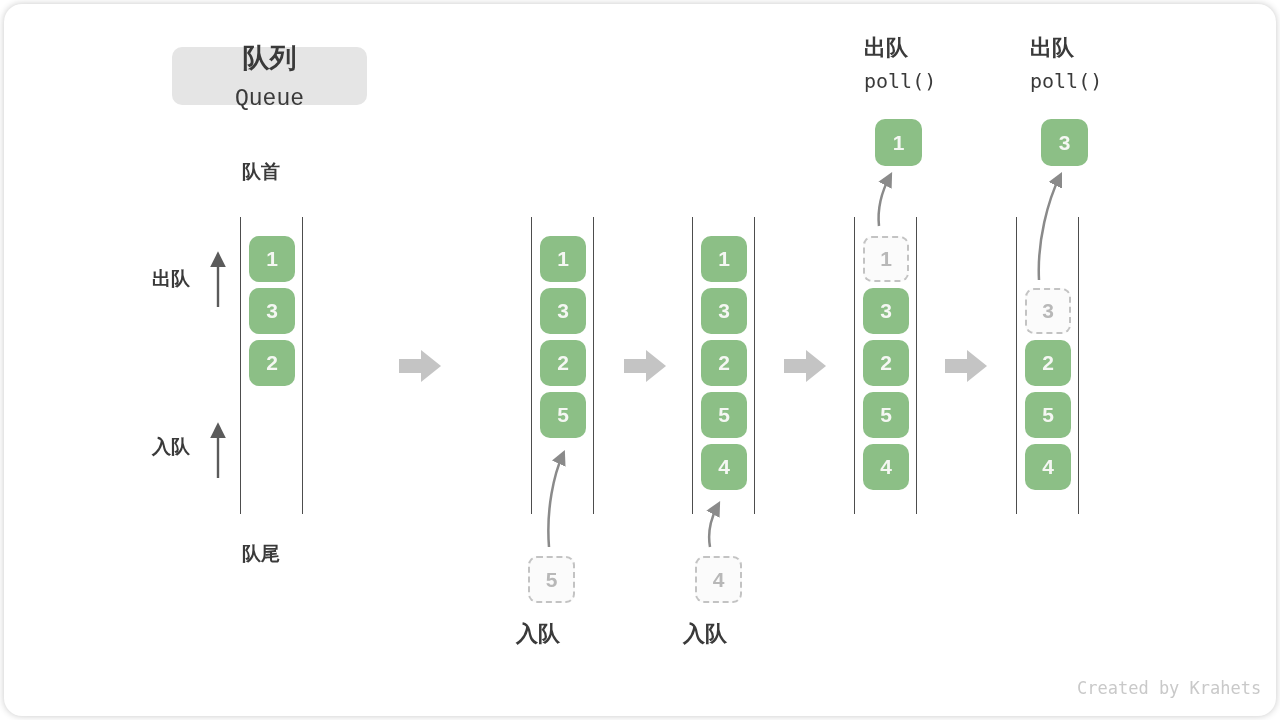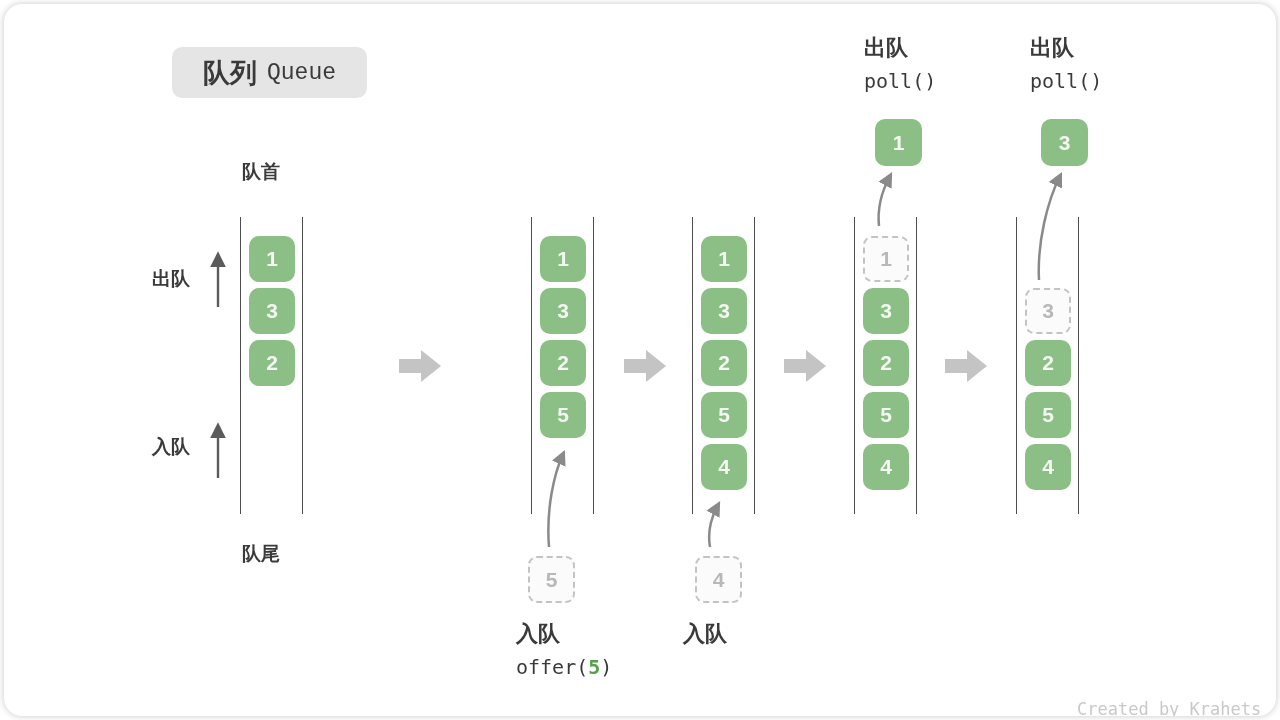--- a/index.html
+++ b/index.html
@@ -5,23 +5,23 @@
   * { margin:0; padding:0; box-sizing:border-box; }
   html,body { width:1280px; height:720px; background:#fff; font-family:"Liberation Sans", sans-serif; }
   #canvas {
     position:absolute; left:4px; top:4px; width:1272px; height:712px;
     background:#fff; border-radius:18px;
     box-shadow:0 0 7px rgba(0,0,0,0.22);
     overflow:hidden;
   }
   
   .title-badge {
-    position:absolute; left:168px; top:43px; width:195px; height:51px;
+    position:absolute; left:168px; top:43px; width:195px; height:58px;
     background:#e5e5e5; border-radius:10px;
-    display:flex; align-items:center; justify-content:center; gap:10px;
+    display:flex; align-items:center; justify-content:center; gap:10px;flex-direction:column;
   }
   .title-zh { font-size:27px; font-weight:bold; color:#3a3a3a; }
   .title-en { font-size:23px; color:#3a3a3a; font-family:Liberation Mono, monospace; }
 
   .cjk-label { position:absolute; font-size:19px; font-weight:bold; color:#3a3a3a; white-space:nowrap; }
 
   
   .queue {
     position:absolute; top:213px; height:297px; width:63px;
     border-left:1.5px solid #4d4d4d; border-right:1.5px solid #4d4d4d;
@@ -48,21 +48,20 @@
   .op-label .zh { font-size:22px; font-weight:bold; color:#3a3a3a; line-height:32px; }
   .op-label .code { font-family:"DejaVu Sans Mono", monospace; font-size:20px; color:#3a3a3a; line-height:34px; }
   .op-label .code .green { color:#55a046; font-weight:bold; }
 
   #arrow-layer { position:absolute; left:0; top:0; width:1272px; height:712px; pointer-events:none; }
 
   .watermark {
     position:absolute; left:1073px; top:674px;
     font-family:"DejaVu Sans Mono", monospace; font-size:17px; color:#c9c9c9;
     white-space:nowrap;
-    margin-top:21px;
   }
 </style>
 </head>
 <body>
 
 <div id="canvas">
 
   <div class="title-badge">
     <span class="title-zh">队列</span>
     <span class="title-en">Queue</span>
@@ -106,21 +105,20 @@
     </div>
 
   <div class="float-box dashed" style="left:524px; top:552px;">5</div>
   <div class="float-box dashed" style="left:691px; top:552px;">4</div>
 
   <div class="float-box solid" style="left:871px;  top:115px;">1</div>
   <div class="float-box solid" style="left:1037px; top:115px;">3</div>
 
   <div class="op-label" style="left:512px; top:614px;">
     <div class="zh">入队</div>
-    <div class="code"><span>offer(</span><span class="green">5</span><span>)</span></div>
   </div>
   <div class="op-label" style="left:679px; top:614px;">
     <div class="zh">入队</div>
   </div>
 
   <div class="op-label" style="left:860px; top:28px;">
     <div class="zh">出队</div>
     <div class="code">poll()</div>
   </div>
   <div class="op-label" style="left:1026px; top:28px;">

